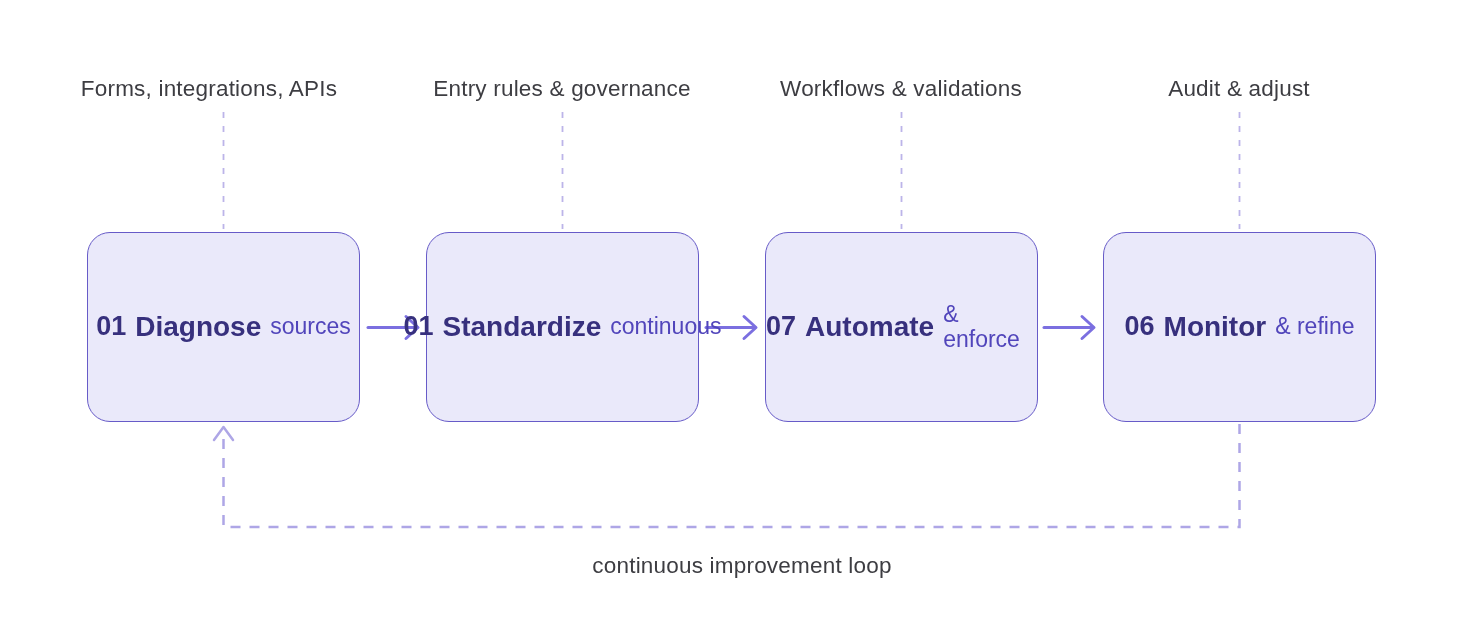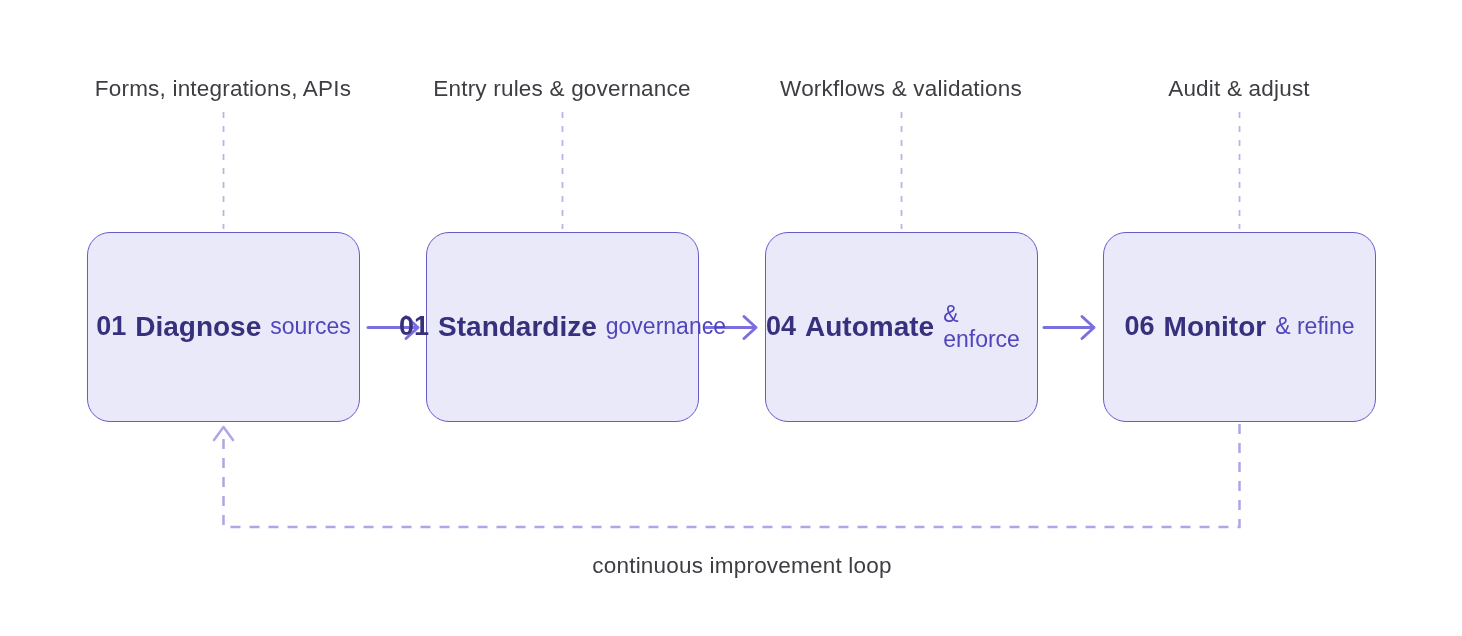--- a/index.html
+++ b/index.html
@@ -82,21 +82,21 @@
     width: 1462px;
     height: 636px;
     pointer-events: none;
   }
 </style>
 </head>
 <body>
 
 <div class="canvas">
 
-  <div class="top-label" style="left:43px">Forms, integrations, APIs</div>
+  <div class="top-label" style="left:29px">Forms, integrations, APIs</div>
   <div class="top-label" style="left:382px">Entry rules &amp; governance</div>
   <div class="top-label" style="left:721px">Workflows &amp; validations</div>
   <div class="top-label" style="left:1059px">Audit &amp; adjust</div>
 
   <svg class="overlay" viewBox="0 0 1462 636">
 
     <g stroke="var(--dashed-connector)" stroke-width="1.8" stroke-dasharray="6 8">
       <line x1="223.5" y1="112" x2="223.5" y2="229"></line>
       <line x1="562.5" y1="112" x2="562.5" y2="229"></line>
       <line x1="901.5" y1="112" x2="901.5" y2="229"></line>
@@ -120,25 +120,25 @@
 
   <div class="step-box" style="left:87px">
     <div class="step-number">01</div>
     <div class="step-title">Diagnose</div>
     <div class="step-subtitle">sources</div>
   </div>
 
   <div class="step-box" style="left:426px">
     <div class="step-number">01</div>
     <div class="step-title">Standardize</div>
-    <div class="step-subtitle">governance</div>
+    <div class="step-subtitle">continuous</div>
   </div>
 
   <div class="step-box" style="left:765px">
-    <div class="step-number">04</div>
+    <div class="step-number">07</div>
     <div class="step-title">Automate</div>
     <div class="step-subtitle">&amp; enforce</div>
   </div>
 
   <div class="step-box" style="left:1103px">
     <div class="step-number">06</div>
     <div class="step-title">Monitor</div>
     <div class="step-subtitle">&amp; refine</div>
   </div>
 

